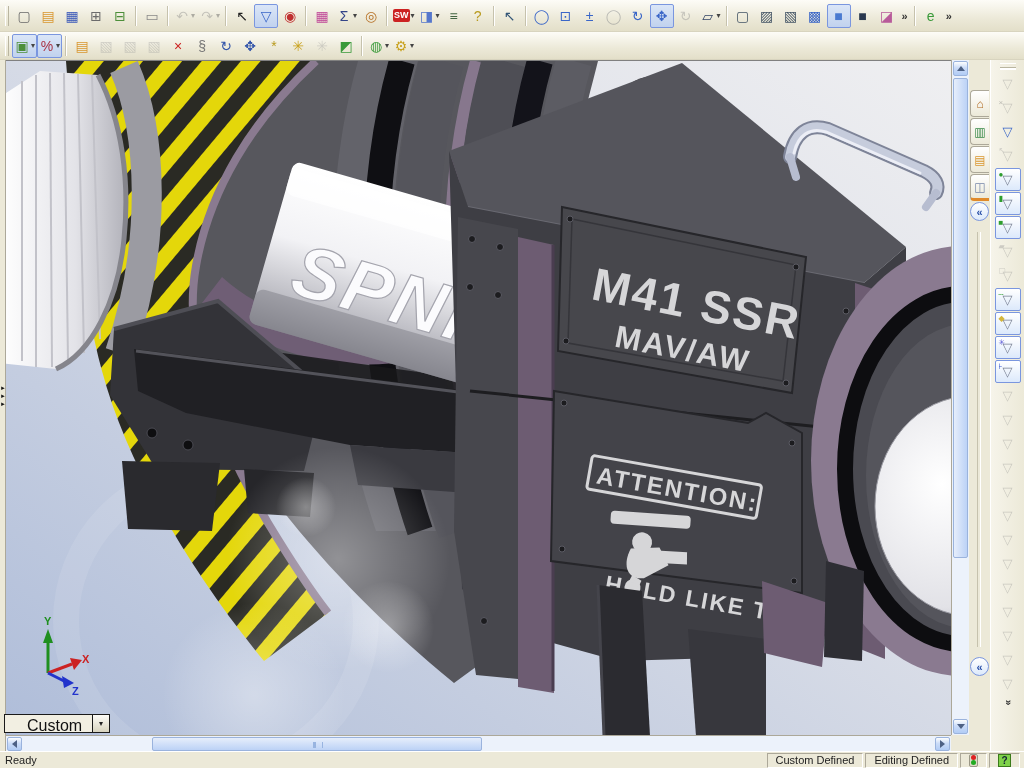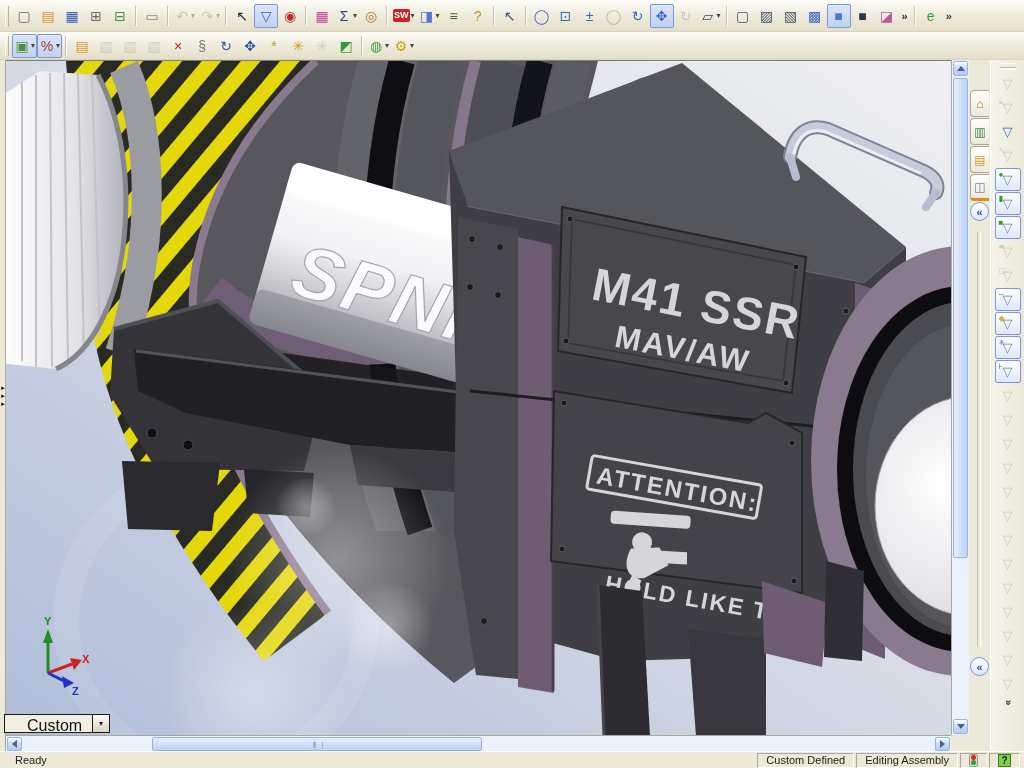--- a/index.html
+++ b/index.html
@@ -73,21 +73,21 @@
   
   #view-combo{position:absolute;left:4px;top:654px;width:106px;height:19px;border:1px solid #1a1a1a;
     background:#f2efe2;display:flex;z-index:5;}
   #view-combo .val{flex:1;font-size:16px;padding:2px 0 0 22px;color:#111;}
   #view-combo .btn{width:17px;border-left:1px solid #1a1a1a;background:linear-gradient(#fdfcf7,#d8d4bf);
     display:flex;align-items:center;justify-content:center;font-size:8px;color:#222;}
 
   
   #statusbar{position:absolute;left:0;top:751px;width:1024px;height:17px;background:#ECE9D8;
     border-top:1px solid #fff;display:flex;align-items:center;font-size:11px;color:#222;}
-  #status-left{flex:1;padding-left:15px;}
+  #status-left{flex:1;padding-left:5px;}
   .scell{border:1px solid;border-color:#aca899 #fff #fff #aca899;height:15px;display:flex;align-items:center;
     padding:0 8px;margin-right:2px;white-space:nowrap;}
   .traffic{width:9px;height:13px;background:#dedbc8;border:1px solid #9a9786;border-radius:2px;
     display:flex;flex-direction:column;align-items:center;justify-content:space-evenly;}
   .traffic i{width:5px;height:5px;border-radius:50%;display:block;}
   .help-ic{width:13px;height:13px;background:#7fd24a;border:1px solid #3a7a1a;color:#123;font-weight:bold;
     font-size:10px;display:flex;align-items:center;justify-content:center;}
 
   
   .decal{font-family:"Liberation Sans","DejaVu Sans",sans-serif;font-weight:bold;letter-spacing:2px;}
@@ -628,21 +628,21 @@
       </div>
     <div class="fmore">
       <span>»</span>
     </div>
   </div>
 </div>
 
 <div id="statusbar">
   <div id="status-left">Ready</div>
   <div class="scell">Custom Defined</div>
-  <div class="scell">Editing Assembly</div>
+  <div class="scell">Editing Defined</div>
   <div class="scell">
     <span class="traffic">
       <i style="background:#d22;"></i>
         <i style="background:#2a2;"></i>
     </span>
   </div>
   <div class="scell" style="margin-right:4px;">
     <span class="help-ic">?</span>
   </div>
 </div>

